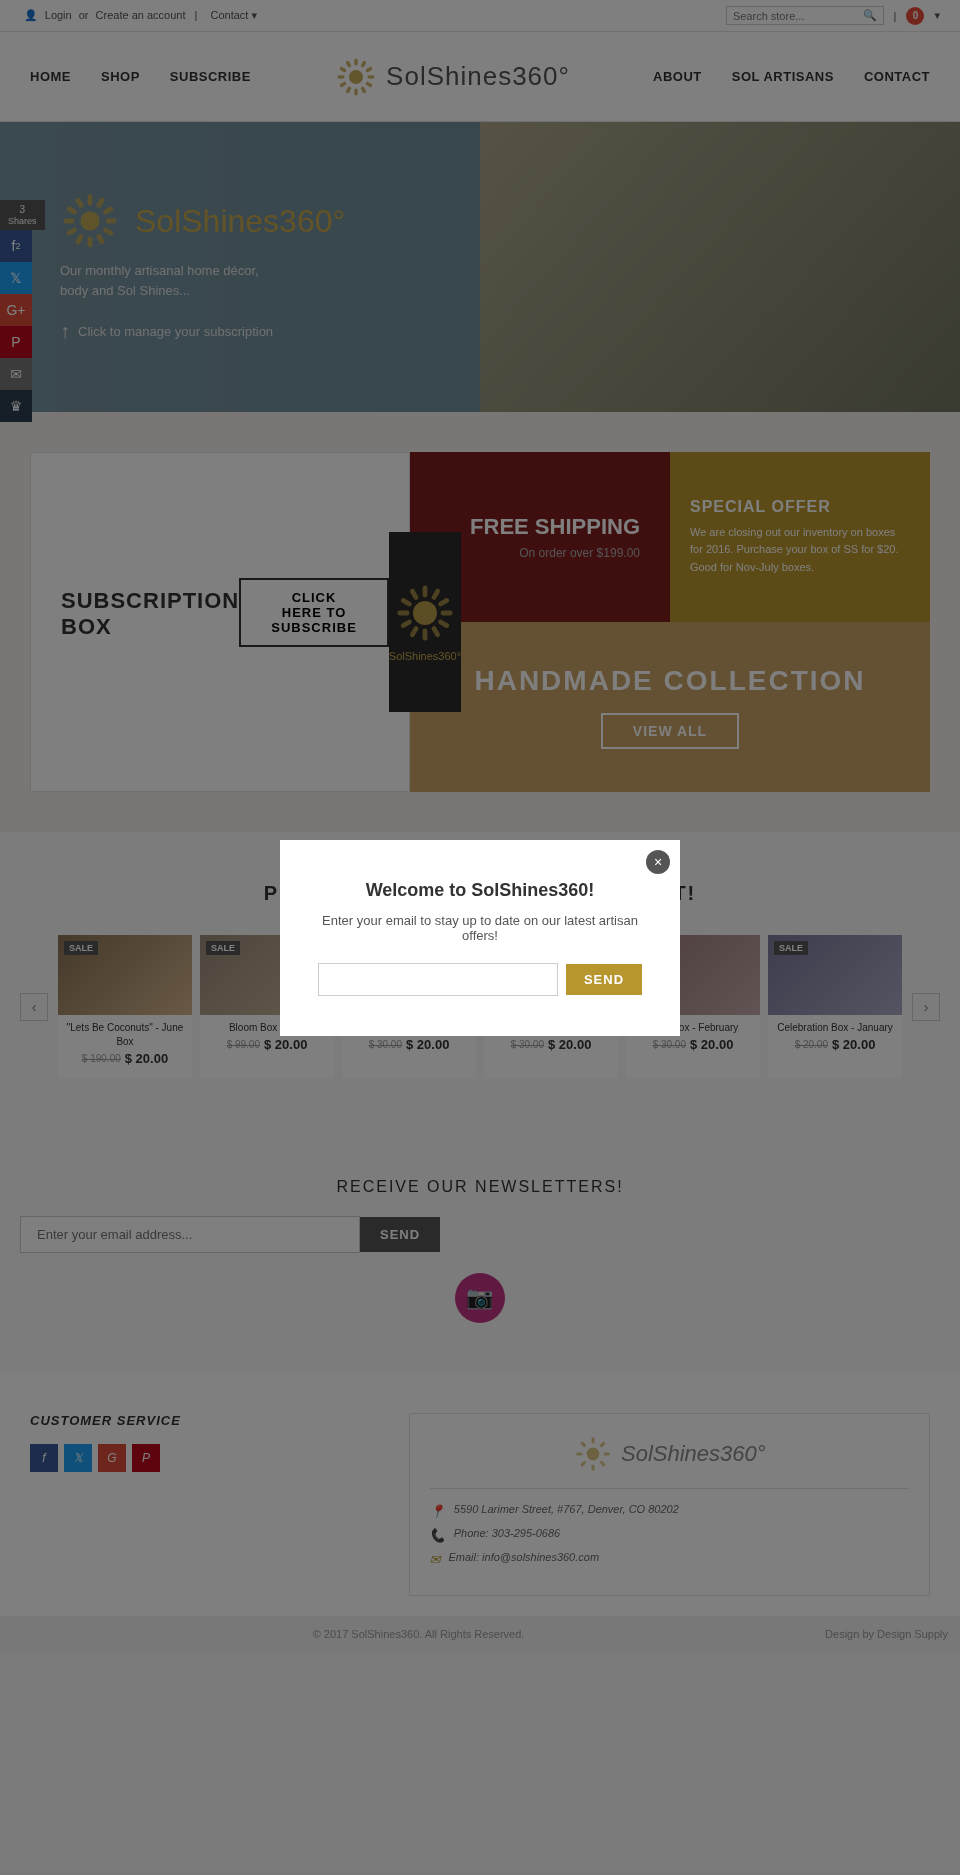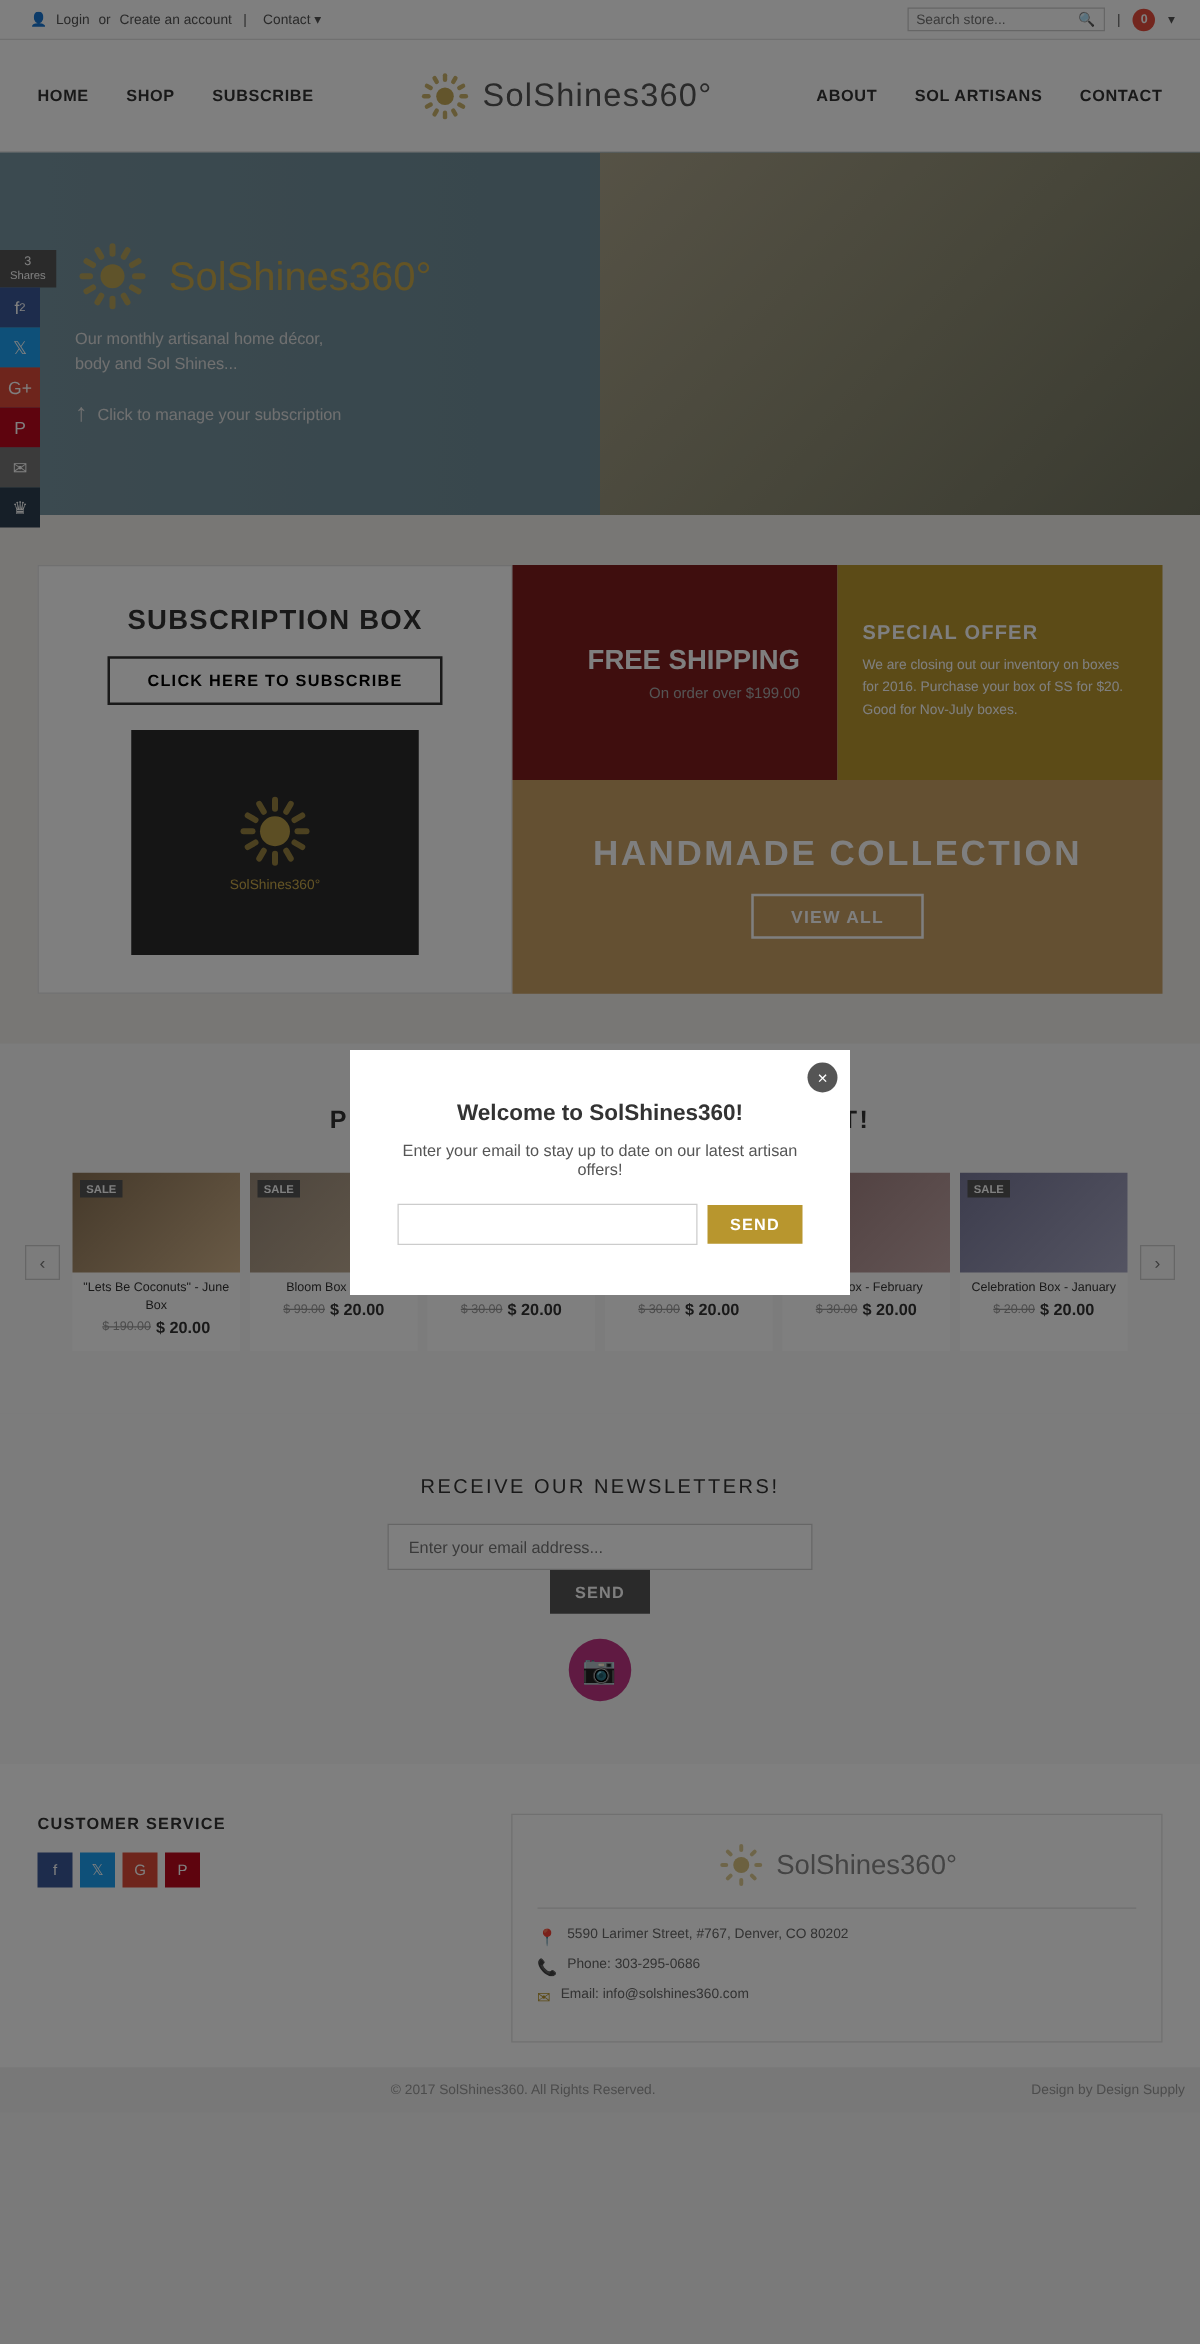--- a/index.html
+++ b/index.html
@@ -165,21 +165,21 @@
       grid-template-columns: 380px 1fr 1fr;
       grid-template-rows: auto auto;
       gap: 0;
       max-width: 900px;
       margin: 0 auto;
     }
     .subscription-box {
       grid-row: 1 / 3;
       background: #fff;
       display: flex;
-      flex-direction: column;
+      flex-direction: row;
       align-items: center;
       padding: 30px;
       border: 1px solid #e0e0e0;
     }
     .sub-title { font-size: 22px; font-weight: 700; color: #333; margin-bottom: 16px; letter-spacing: 1px; }
     .sub-btn {
       border: 2px solid #333;
       padding: 10px 30px;
       font-size: 13px;
       font-weight: 700;
@@ -326,21 +326,21 @@
     .prod-img-love { background: linear-gradient(135deg, #9B7A7A, #C4A8A8); }
     .prod-img-celebration { background: linear-gradient(135deg, #7A7A9B, #A8A8C4); }
 
     
     .newsletter-section {
       background: #f8f8f8;
       padding: 50px 20px;
       text-align: center;
     }
     .newsletter-title { font-size: 16px; font-weight: 400; letter-spacing: 2px; color: #333; margin-bottom: 20px; }
-    .newsletter-form { display: flex; align-items: center; justify-content: center; gap: 0; margin-bottom: 20px; flex-direction: column; }
+    .newsletter-form { display: flex; align-items: center; justify-content: flex-start; gap: 0; margin-bottom: 20px; }
     .newsletter-input {
       border: 1px solid #ccc;
       padding: 10px 16px;
       width: 340px;
       font-size: 13px;
       outline: none;
     }
     .newsletter-btn {
       background: #555;
       color: #fff;
@@ -364,20 +364,21 @@
       font-size: 22px;
       cursor: pointer;
     }
 
     
     .footer {
       background: #fff;
       padding: 40px 30px 20px;
       display: flex;
       gap: 31px;
+      font-style: italic;
     }
     .footer-col { flex: 1; }
     .footer-col-logo { flex: 1.5; }
     .footer-title { font-size: 13px; font-weight: 700; color: #333; margin-bottom: 14px; letter-spacing: 1px; }
     .footer-link { display: block; font-size: 12px; color: #777; text-decoration: none; margin-bottom: 6px; cursor: pointer; }
     .footer-logo-box {
       border: 1px solid #e0e0e0;
       padding: 20px;
       text-align: center;
     }

